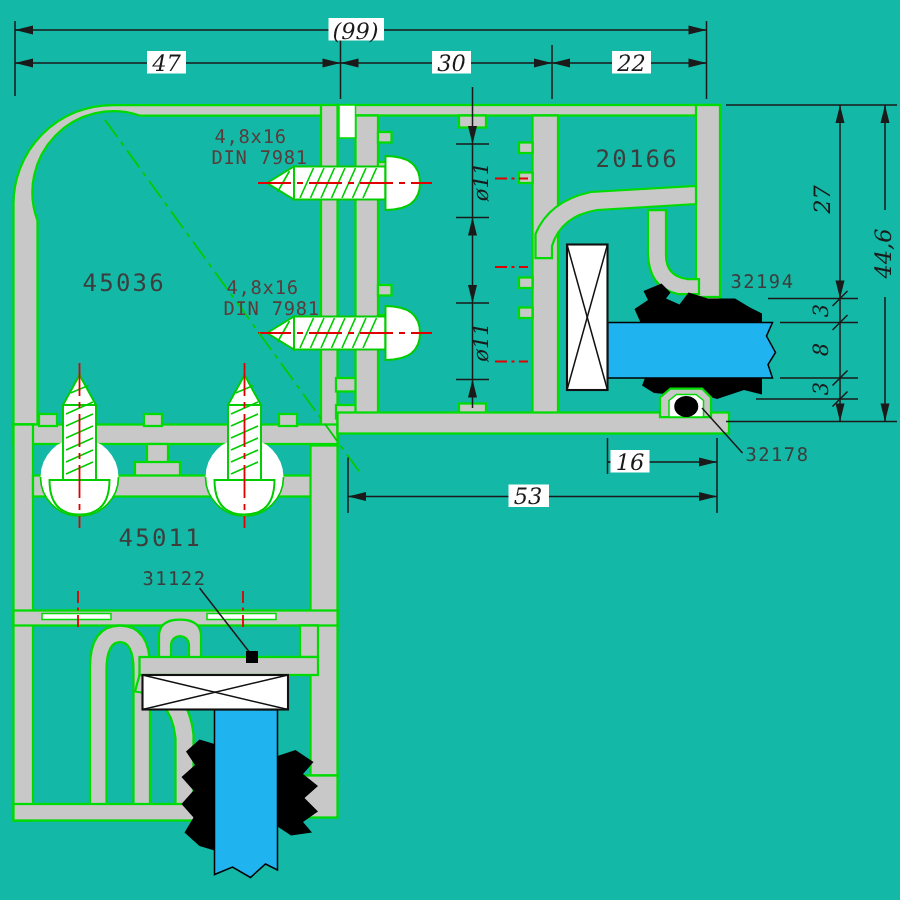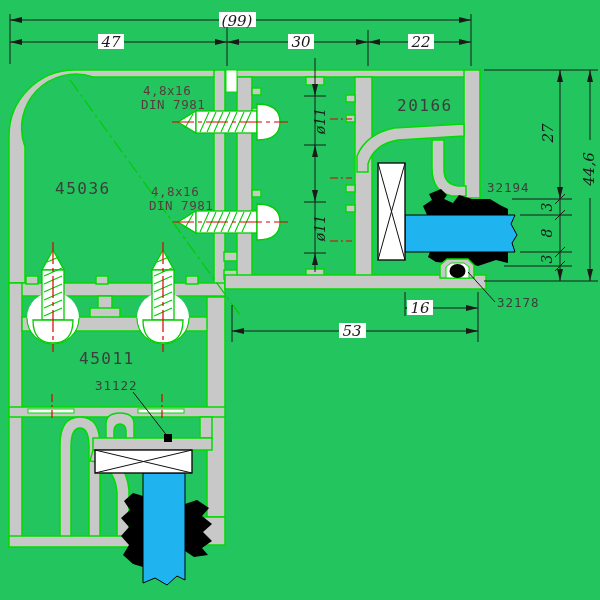--- a/index.html
+++ b/index.html
@@ -1,16 +1,16 @@
 <!DOCTYPE html>
 <html><head>
 <meta charset="utf-8">
 <style>
   html,body{margin:0;padding:0;background:#fff;}
-  .stage{width:600px;height:600px;position:relative;background:#22c55e;overflow:hidden;}
+  .stage{width:600px;height:600px;position:relative;background:#14b8a6;overflow:hidden;}
   svg{display:block;}
   text{user-select:none;}
   .dimtxt{font-family:"DejaVu Serif",serif;font-style:italic;font-size:15px;fill:#1a1a1a;}
   .dimtxt-sm{font-family:"DejaVu Serif",serif;font-style:italic;font-size:14px;fill:#1a1a1a;}
   .partlbl{font-family:"DejaVu Sans Mono",monospace;font-size:16px;letter-spacing:1.5px;fill:#3d3d3d;}
   .partlbl-sm{font-family:"DejaVu Sans Mono",monospace;font-size:12.5px;letter-spacing:1px;fill:#3d3d3d;}
   .spec{font-family:"DejaVu Sans Mono",monospace;font-size:12.5px;letter-spacing:0.5px;fill:#5a3c3c;}
   .prof{fill:#c8c8c8;stroke:#00db00;stroke-width:1.5;}
   .cut{fill:#ffffff;stroke:#00db00;stroke-width:1;}
   .dimln{stroke:#1a1a1a;stroke-width:1;fill:none;}

